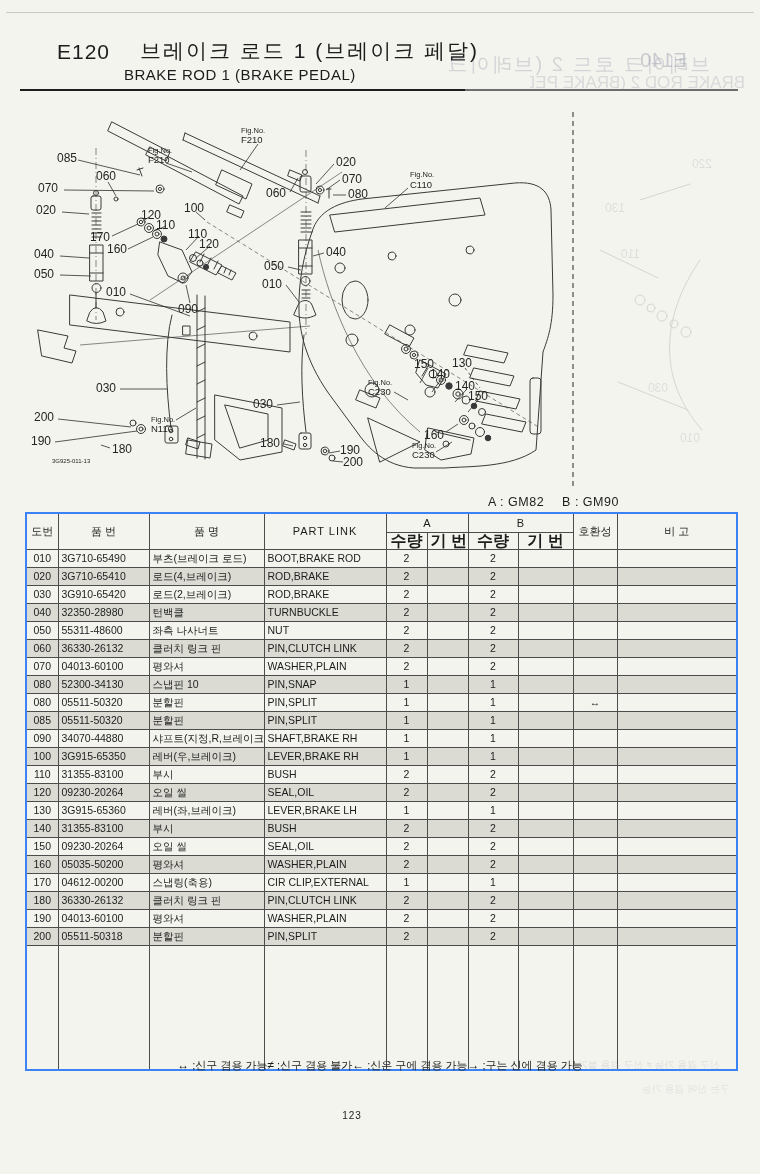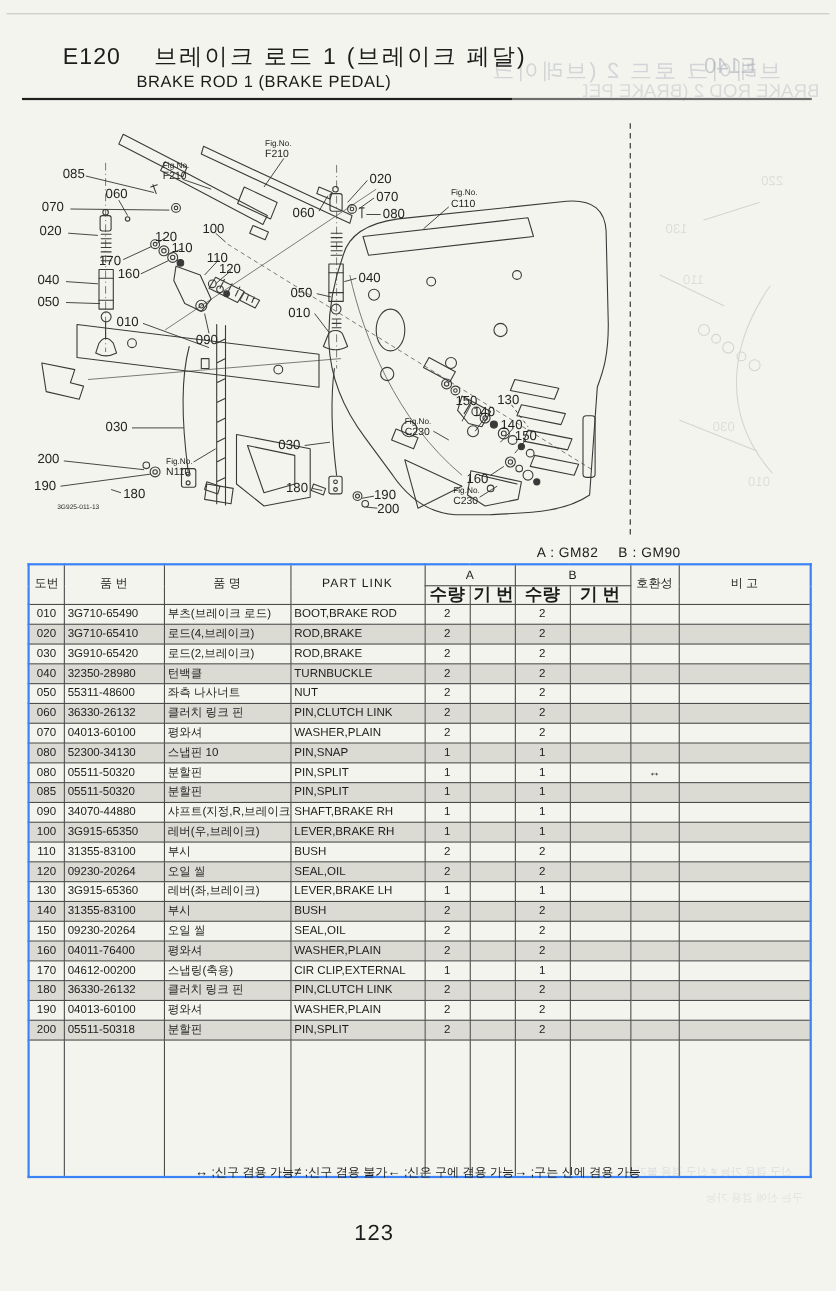--- a/index.html
+++ b/index.html
@@ -43,21 +43,21 @@
   table.parts thead tr.h1 th{height:18px;}
   table.parts thead tr.h2 th{height:16px;font-size:16px;font-weight:bold;}
   td.c{text-align:center;}
   td.l{text-align:left;}
   tbody.rows tr:nth-child(even) td{background:#dbdbd4;}
   tbody.fillb td{height:123px;background:#f4f4ee;}
   
   .legend{position:absolute;left:0;top:1058px;width:760px;display:flex;justify-content:center;
           font-size:11px;}
   .legend .sym{margin-right:3px;font-size:12px;}
-  .pageno{position:absolute;left:322px;top:1110px;width:60px;font-size:20px;letter-spacing:1px;}
+  .pageno{position:absolute;left:322px;top:1110px;width:60px;text-align:center;font-size:10px;letter-spacing:1px;}
 </style>
 </head>
 <body>
 
 <div class="edge-top"></div>
 
 <div>
   <div class="ghost g-code">E140</div>
   <div class="ghost g-ko">브레이크 로드 2 (브레이크 페달)</div>
   <div class="ghost g-en">BRAKE ROD 2 (BRAKE PEDAL)</div>
@@ -506,21 +506,21 @@
       <td class="l">SEAL,OIL</td>
       <td class="c">2</td>
       <td class="c"></td>
       <td class="c">2</td>
       <td class="c"></td>
       <td class="c"></td>
       <td class="l"></td>
     </tr>
       <tr>
       <td class="c">160</td>
-      <td class="l">04011-76400</td>
+      <td class="l">05035-50200</td>
       <td class="l">평와셔</td>
       <td class="l">WASHER,PLAIN</td>
       <td class="c">2</td>
       <td class="c"></td>
       <td class="c">2</td>
       <td class="c"></td>
       <td class="c"></td>
       <td class="l"></td>
     </tr>
       <tr>

